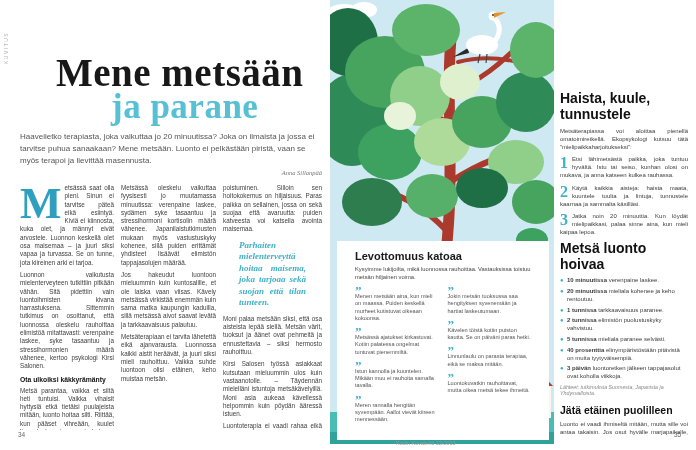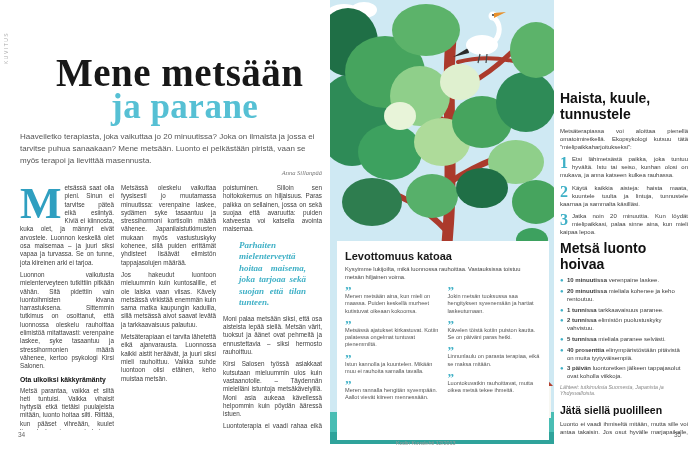--- a/index.html
+++ b/index.html
@@ -26,21 +26,21 @@
   .col3{left:223px;width:99px;}
   .dropcap{float:left;font-family:"Liberation Serif",serif;font-weight:bold;
         font-size:44px;line-height:.8;color:#2f9fc0;margin:2px 3px 0 0;}
   .subhead{font-weight:bold;font-size:6.8px;color:#111;margin:5px 0 2px;}
   .pullquote{font-family:"Liberation Serif",serif;font-style:italic;font-weight:bold;
         font-size:9px;line-height:1.28;color:#3fb0c6;margin:6px 16px;}
 
   .illu{position:absolute;left:330px;top:0;width:224px;height:444px;}
 
   .qbox{position:absolute;left:337px;top:241px;width:212px;height:199px;background:#fff;
-        padding:9px 8px;box-sizing:border-box;}
+        padding:9px 18px;box-sizing:border-box;}
   .qbox h2{margin:0 0 4px;font-size:11px;color:#1a1a1a;font-weight:bold;}
   .qbox .box-intro{font-size:5.8px;line-height:1.3;color:#444;margin:0 0 5px;}
   .qcols{display:flex;gap:9px;}
   .qcol{flex:1;}
   .qitem{margin-bottom:5px;font-size:5.6px;line-height:1.3;color:#555;}
   .qmark{display:block;height:7px;font-family:"Liberation Serif",serif;font-weight:bold;
         font-size:13px;line-height:.7;color:#3fb0c6;}
 
   .sb{position:absolute;left:560px;top:90px;width:128px;height:348px;overflow:hidden;color:#3d3d3d;}
   .sb h2{font-size:14px;margin:0 0 5px;color:#111;font-weight:bold;}
@@ -194,21 +194,21 @@
       <li><span class="bdot">●</span><span class="blead">10 minuutissa</span><span> verenpaine laskee.</span></li>
       <li><span class="bdot">●</span><span class="blead">20 minuutissa</span><span> mieliala kohenee ja keho rentoutuu.</span></li>
       <li><span class="bdot">●</span><span class="blead">1 tunnissa</span><span> tarkkaavaisuus paranee.</span></li>
       <li><span class="bdot">●</span><span class="blead">2 tunnissa</span><span> elimistön puolustuskyky vahvistuu.</span></li>
       <li><span class="bdot">●</span><span class="blead">5 tunnissa</span><span> mieliala paranee selvästi.</span></li>
       <li><span class="bdot">●</span><span class="blead">40 prosenttia</span><span> elinympäristöstään pitävistä on muita tyytyväisempiä.</span></li>
       <li><span class="bdot">●</span><span class="blead">3 päivän</span><span> luontoretken jälkeen tappajasolut ovat koholla viikkoja.</span></li>
     </ul>
     <div class="source">Lähteet: tutkimuksia Suomesta, Japanista ja Yhdysvalloista.</div>
 
-    <h3>Jätä siellä puolilleen</h3>
+    <h3>Jätä etäinen puolilleen</h3>
     <p class="small">Luonto ei vaadi ihmiseltä mitään, mutta sille voi antaa takaisin. Jos osut hyvälle marjapaikalle, jätä ämpäri puolilleen: metsään jää hyvää seuraavallekin kulkijalle – ja linnuille. Luonnossa saa vain olla, suorittaa ei tarvitse.</p>
     <div class="attr">Ekopsykologi Kirsi Salonen</div>
   </div>
 
   <div class="pn pn-left">34</div>
   <div class="pn pn-right">35</div>
   <div class="mag">Kodin Kuvalehti 12/2013</div>
 
 </div>
 

